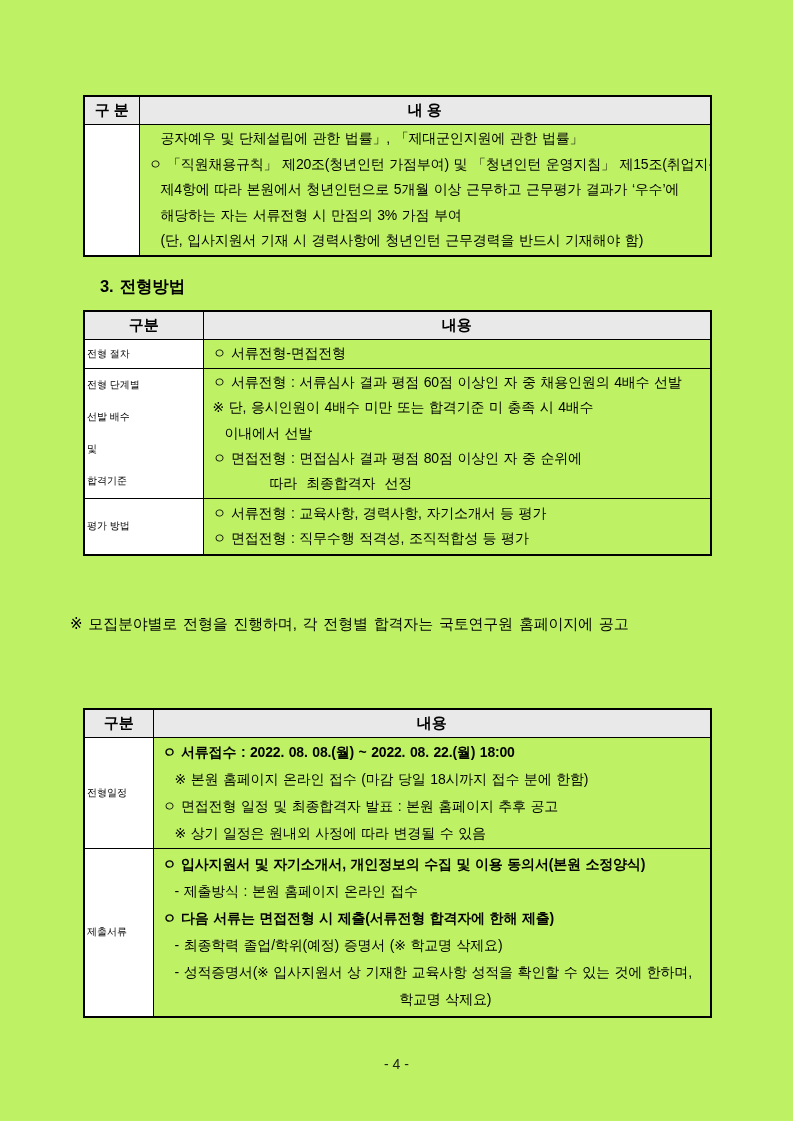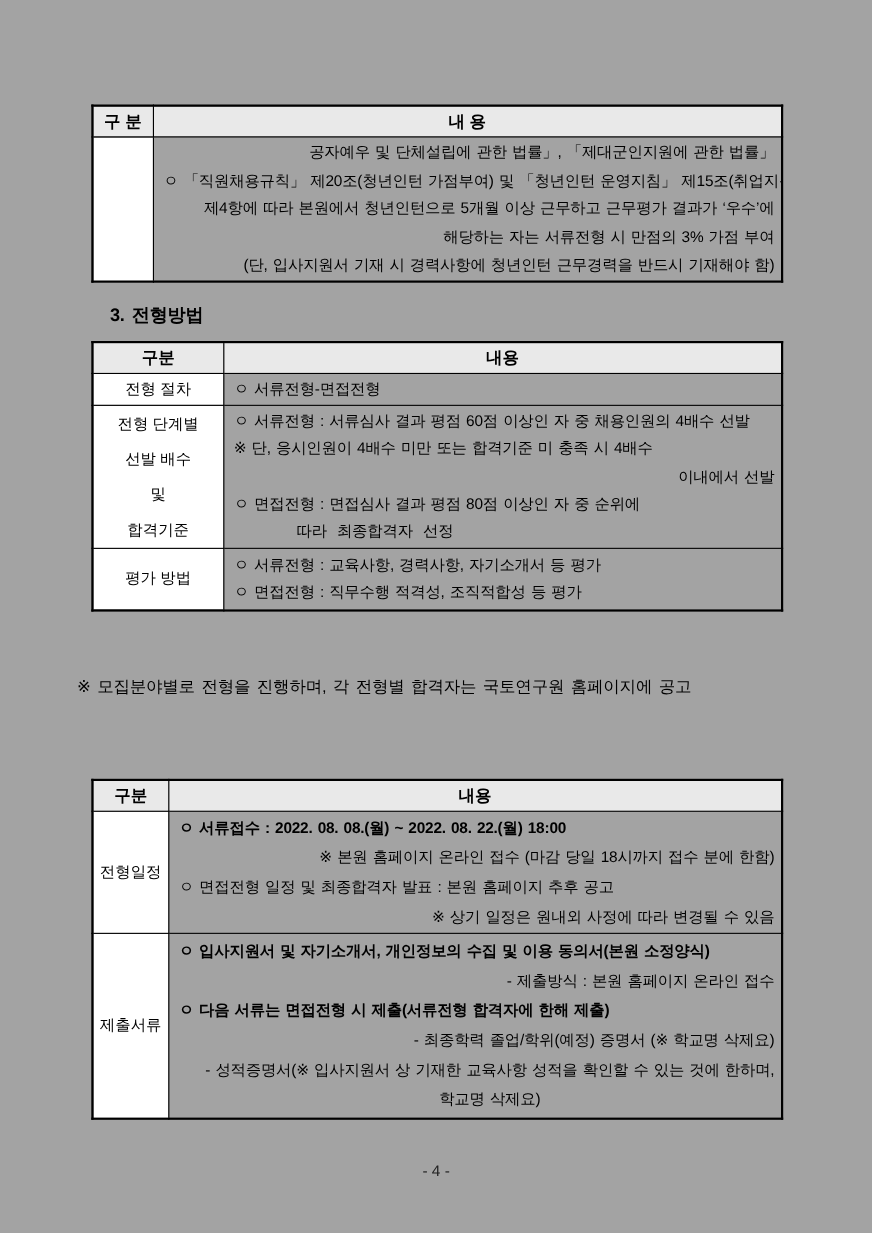--- a/index.html
+++ b/index.html
@@ -1,19 +1,19 @@
 <!DOCTYPE html>
 <html><head>
 <meta charset="utf-8">
 <style>
   html,body{margin:0;padding:0;background:#fff;}
   .page{
     position:relative;
     width:793px;height:1121px;
-    background:#a3a3a3;
+    background:#bef264;
     font-family:"Liberation Sans","DejaVu Sans",sans-serif;
     color:#000;
     overflow:hidden;
   }
   
   .doc-table{
     position:absolute;left:83px;width:629px;
     border-collapse:collapse;table-layout:fixed;
     border:2px solid #000;
   }
@@ -21,33 +21,33 @@
     border:1px solid #000;
     overflow:hidden;
   }
   .doc-table thead th{
     background:#e9e9e9;
     font-weight:bold;font-size:15px;
     text-align:center;vertical-align:middle;
     height:25px;padding:1px 2px;
   }
   .doc-table tbody th{
-    font-weight:normal;font-size:14px;
-    text-align:center;vertical-align:middle;
+    font-weight:normal;font-size:10px;
+    text-align:left;vertical-align:middle;
     background:#fff;padding:0 2px;
   }
   .doc-table tbody td{
     vertical-align:middle;
     font-size:14px;
     padding:1px 6px 1px 9px;
   }
   .line{line-height:25.5px;white-space:nowrap;letter-spacing:-0.2px;word-spacing:1px;}
   .lbl-line{line-height:32px;}
   .b{font-weight:bold;}
-  .ind-1{padding-left:12px;text-align:right;}
+  .ind-1{padding-left:12px;}
   .ind-2{padding-left:24px;text-align:center;}
   .ind-3{padding-left:57px;font-family:Liberation Mono, monospace;}
 
   .t1{top:95px;}
   .t1 col.c1{width:55px;}
   .t1 .row-1{height:124px;}
 
   .t2{top:310px;}
   .t2 col.c1{width:119px;}
   .t2 .row-1{height:25px;}

